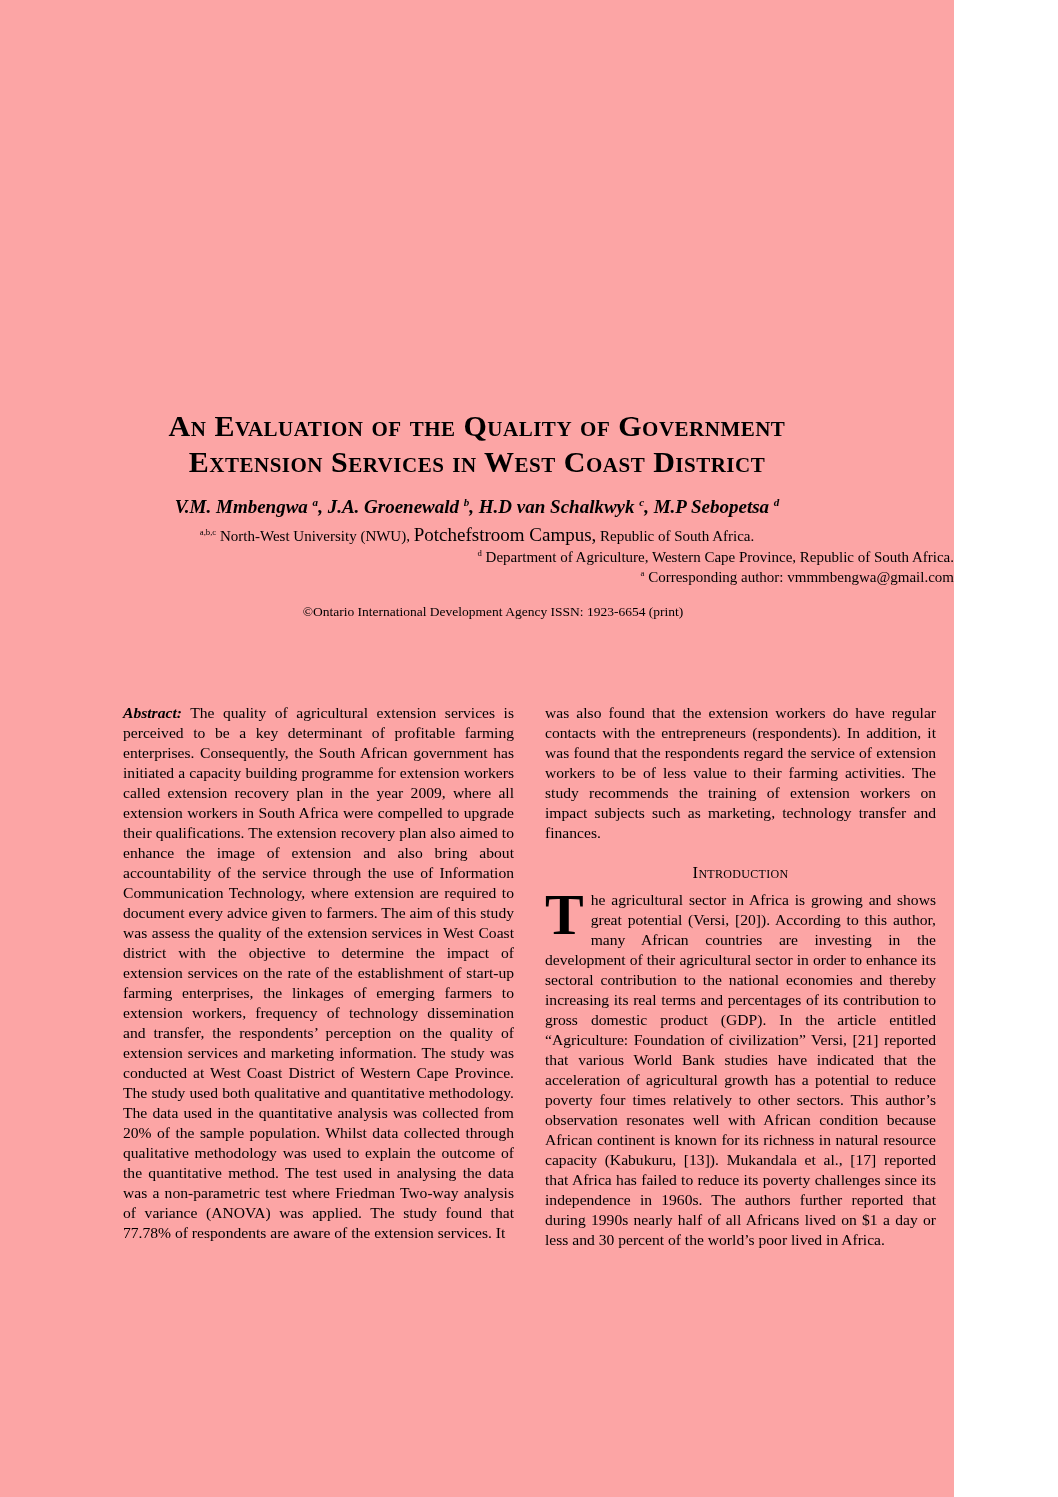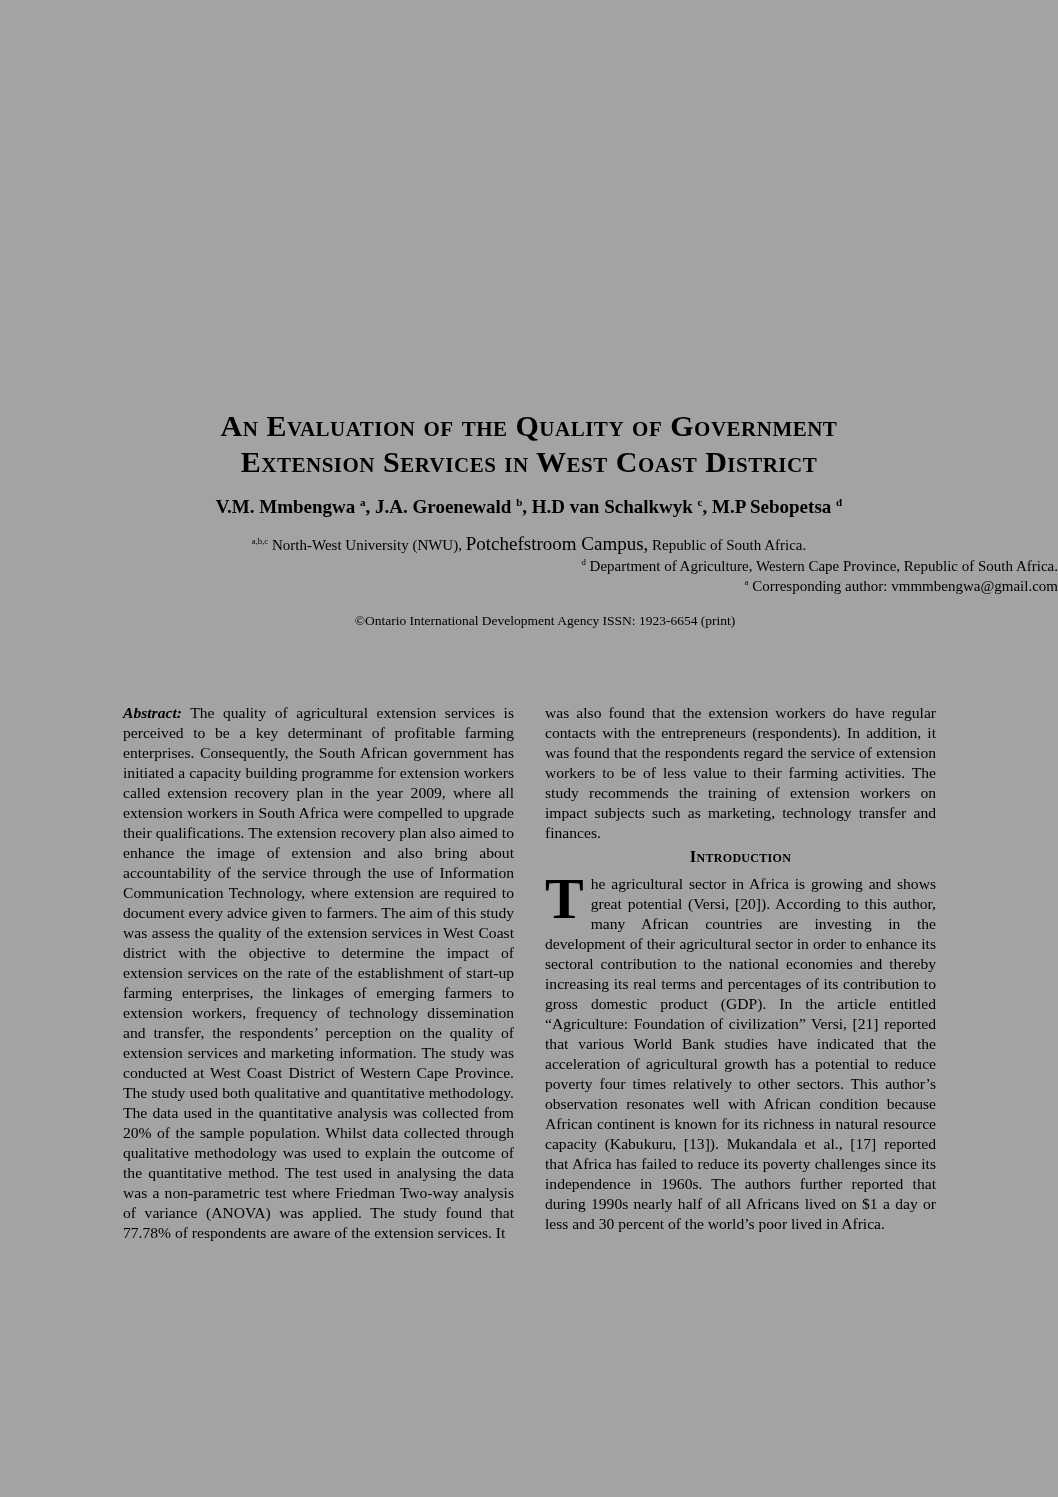--- a/index.html
+++ b/index.html
@@ -2,23 +2,23 @@
 <html><head>
 <meta charset="utf-8">
 <style>
   html, body {
     margin: 0;
     padding: 0;
     background: #ffffff;
   }
   .page {
     position: relative;
-    width: 1058px;
+    width: 954px;
     height: 1497px;
-    background: #a3a3a3;
+    background: #fca5a5;
     color: #000000;
     font-family: "Liberation Serif", serif;
     overflow: hidden;
   }
   .header-block {
     position: absolute;
     top: 408px;
     left: 0;
     width: 100%;
     text-align: center;
@@ -30,28 +30,29 @@
     font-weight: bold;
     font-variant: small-caps;
     letter-spacing: 0.5px;
   }
   .paper-title span { display: block; }
   .author-line {
     margin-top: 15px;
     font-size: 19px;
     font-weight: bold;
     line-height: 24px;
+    font-style: italic;
   }
   sup {
     font-size: 0.58em;
     line-height: 0;
     vertical-align: super;
   }
   .affil-line1 {
-    margin-top: 14px;
+    margin-top: 5px;
     font-size: 15px;
     line-height: 21px;
   }
   .affil-line1 .campus-big {
     font-size: 19px;
   }
   .affil-line2, .corresponding-line {
     font-size: 15px;
     line-height: 20px;
     text-align: right;
@@ -72,24 +73,24 @@
   }
   .col-left { left: 123px; }
   .col-right { left: 545px; }
   .col p { margin: 0; }
   .lbl {
     font-weight: bold;
     font-style: italic;
   }
   .keywords-para { margin-top: 8px !important; }
   .intro-heading {
-    margin: 4px 0 7px 0;
+    margin: 20px 0 7px 0;
     text-align: center;
     font-size: 16.5px;
-    font-weight: bold;
+    font-weight: normal;
     font-variant: small-caps;
     letter-spacing: 0.3px;
   }
   .dropcap {
     float: left;
     font-size: 58px;
     line-height: 46px;
     font-weight: bold;
     padding: 2px 7px 0 0;
   }

